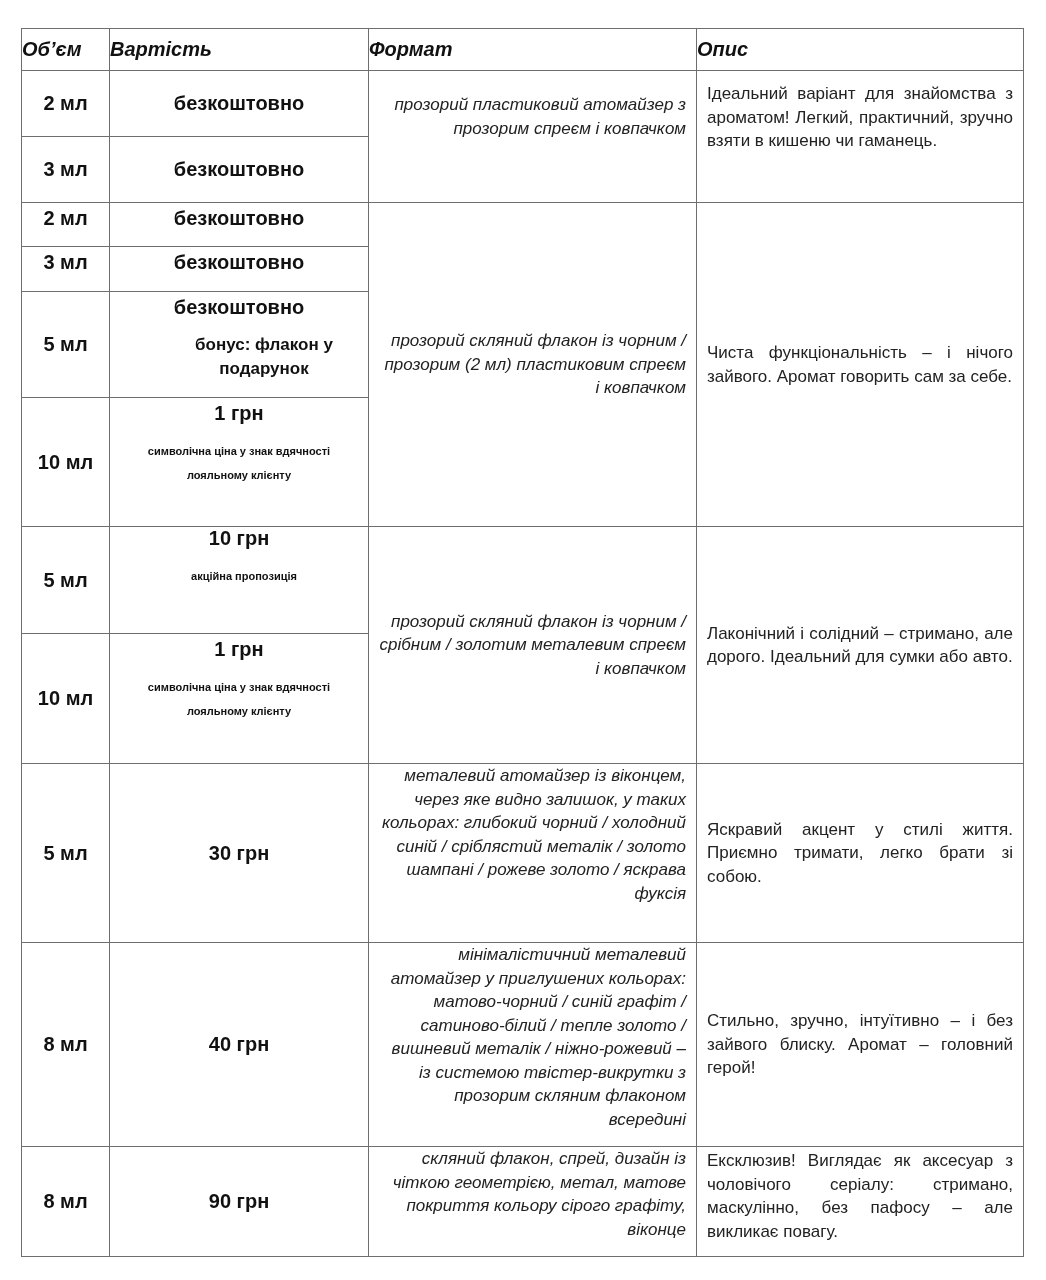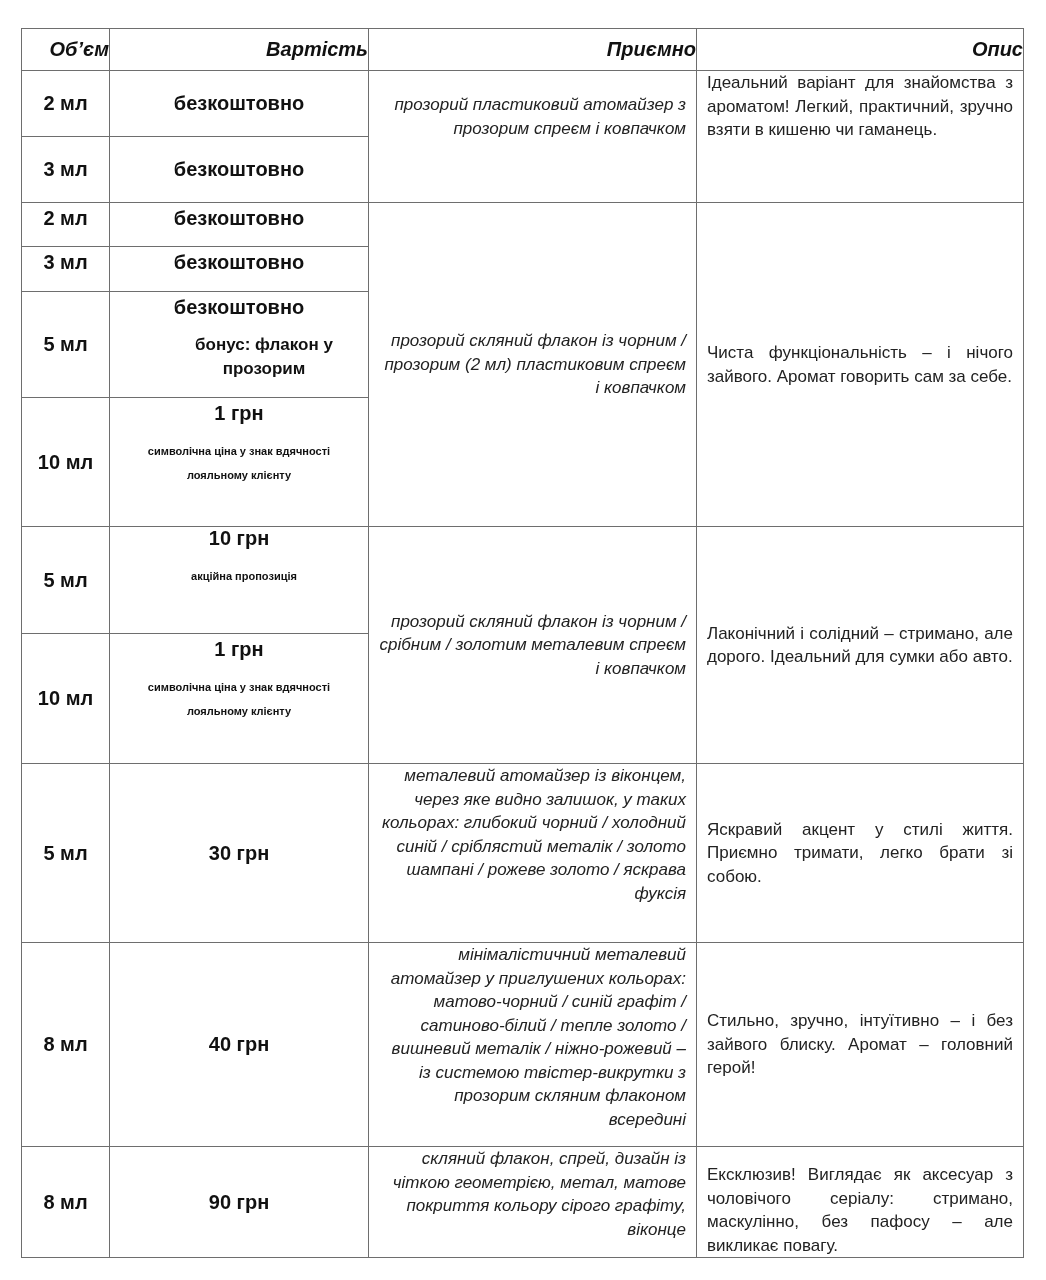--- a/index.html
+++ b/index.html
@@ -1,21 +1,21 @@
 <!DOCTYPE html>
 <html><head>
 <meta charset="utf-8">
 <style>
   html, body { margin: 0; padding: 0; background: #ffffff; }
   body { width: 1046px; height: 1280px; position: relative; overflow: hidden;
          font-family: "Liberation Sans", sans-serif; color: #111; }
   table { position: absolute; left: 21px; top: 28px; width: 1002px;
           border-collapse: collapse; table-layout: fixed; }
   td, th { border: 1.5px solid #6e6e6e; padding: 0; vertical-align: middle; }
-  th { font-size: 20px; font-weight: bold; font-style: italic; height: 41px; text-align: right; }
+  th { font-size: 20px; font-weight: bold; font-style: italic; height: 41px; text-align: left; }
   .vol { text-align: center; font-weight: bold; font-size: 20px; }
   .price { text-align: center; font-weight: bold; font-size: 20px; }
   .price .main { display: block; }
   .price .sub { display: block; font-size: 11px; line-height: 24px; margin-top: 14px; padding: 0 14px; }
   .price .bonus { display: block; font-size: 17px; line-height: 24px; margin-top: 14px; padding-left: 60px; padding-right: 10px; text-align: center; }
   .fmt { font-style: italic; font-size: 17px; line-height: 23.5px; padding: 12px 10px; color: #222; text-align: right; }
   .desc { font-size: 17px; line-height: 23.5px; padding: 0 10px; color: #222; text-align: justify; }
   .top { vertical-align: top; }
 </style>
 </head>
@@ -25,33 +25,33 @@
   <colgroup>
     <col style="width:88px">
       <col style="width:259px">
       <col style="width:328px">
       <col style="width:327px">
   </colgroup>
   <thead>
     <tr>
       <th>Об’єм</th>
       <th>Вартість</th>
-      <th>Приємно</th>
+      <th>Формат</th>
       <th>Опис</th>
     </tr>
   </thead>
   <tbody>
 
     <tr style="height:66px">
       <td class="vol">2 мл</td>
       <td class="price">
           <span class="main">безкоштовно</span>
         </td>
       <td class="fmt" rowspan="2" style="vertical-align:top;padding-top:22px">прозорий пластиковий атомайзер з прозорим спреєм і ковпачком</td>
-      <td class="desc" rowspan="2" style="vertical-align:top;">Ідеальний варіант для знайомства з ароматом! Легкий, практичний, зручно взяти в кишеню чи гаманець.</td>
+      <td class="desc" rowspan="2" style="vertical-align:top;padding-top:11px">Ідеальний варіант для знайомства з ароматом! Легкий, практичний, зручно взяти в кишеню чи гаманець.</td>
     </tr>
     <tr style="height:66px">
       <td class="vol">3 мл</td>
       <td class="price">
           <span class="main">безкоштовно</span>
         </td>
     </tr>
 
     <tr style="height:44px">
       <td class="vol" style="vertical-align:top;padding-top:4px">2 мл</td>
@@ -64,21 +64,21 @@
     <tr style="height:45px">
       <td class="vol" style="vertical-align:top;padding-top:4px">3 мл</td>
       <td class="price" style="vertical-align:top;padding-top:4px">
           <span class="main">безкоштовно</span>
         </td>
     </tr>
     <tr style="height:106px">
       <td class="vol">5 мл</td>
       <td class="price top" style="padding-top:4px">
         <span class="main">безкоштовно</span>
-        <span class="bonus">бонус: флакон у прозорим</span>
+        <span class="bonus">бонус: флакон у подарунок</span>
       </td>
     </tr>
     <tr style="height:129px">
       <td class="vol">10 мл</td>
       <td class="price top" style="padding-top:4px">
         <span class="main">1 грн</span>
         <span class="sub">символічна ціна у знак вдячності лояльному клієнту</span>
       </td>
     </tr>
 
@@ -116,16 +116,16 @@
       <td class="fmt top" style="padding-top:0">мінімалістичний металевий атомайзер у приглушених кольорах: матово-чорний / синій графіт / сатиново-білий / тепле золото / вишневий металік / ніжно-рожевий  – із системою твістер-викрутки з прозорим скляним флаконом всередині</td>
       <td class="desc">Стильно, зручно, інтуїтивно – і без зайвого блиску. Аромат – головний герой!</td>
     </tr>
 
     <tr style="height:110px">
       <td class="vol">8 мл</td>
       <td class="price">
           <span class="main">90 грн</span>
         </td>
       <td class="fmt top" style="padding-top:0">скляний флакон, спрей, дизайн із чіткою геометрією, метал, матове покриття кольору сірого графіту, віконце</td>
-      <td class="desc top" style="padding-top:16px">Ексклюзив! Виглядає як аксесуар з чоловічого серіалу: стримано, маскулінно, без пафосу – але викликає повагу.</td>
+      <td class="desc top" style="padding-top:2px">Ексклюзив! Виглядає як аксесуар з чоловічого серіалу: стримано, маскулінно, без пафосу – але викликає повагу.</td>
     </tr>
   </tbody>
 </table>
 
 </body></html>

